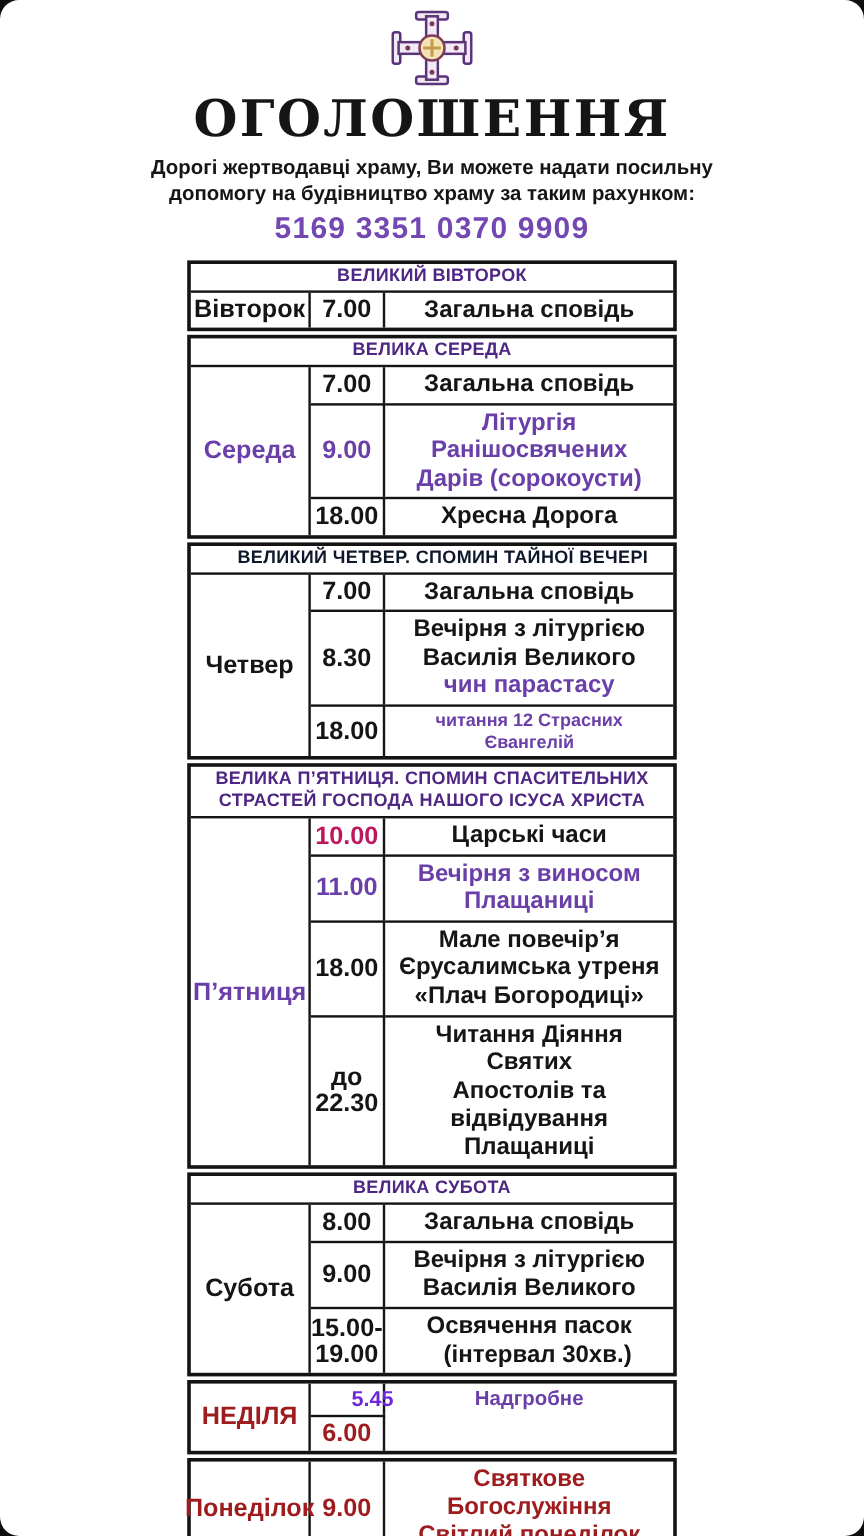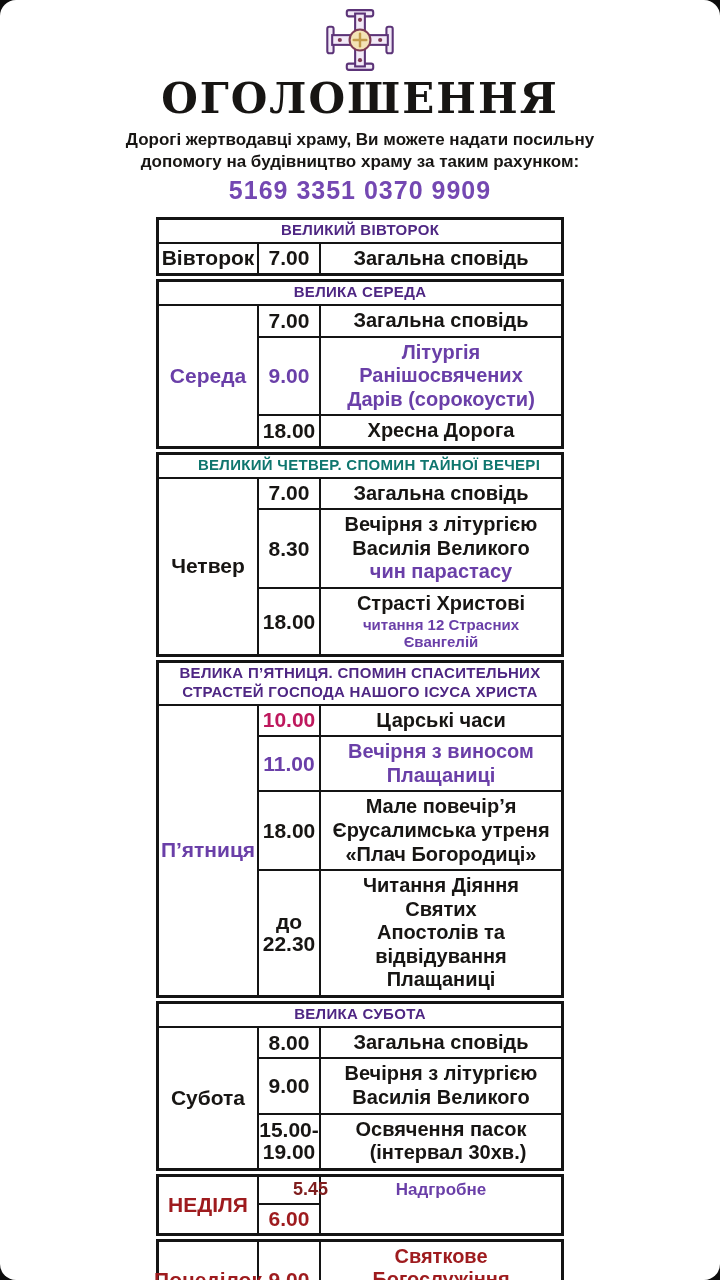--- a/index.html
+++ b/index.html
@@ -173,42 +173,41 @@
           </div>
           <div class="time-cell" style="color: rgb(23, 21, 19);">
             <div>18.00</div>
           </div>
           <div class="desc-cell">
             <div class="ln sz-lg" style="color: rgb(23, 21, 19);">Хресна Дорога</div>
           </div>
         </div>
       </div>
       <div class="section">
-        <div class="section-header" style="color: #0f766e; padding-left: 24px;">ВЕЛИКИЙ ЧЕТВЕР. СПОМИН ТАЙНОЇ ВЕЧЕРІ</div>
+        <div class="section-header" style="color: #0f172a; padding-left: 24px;">ВЕЛИКИЙ ЧЕТВЕР. СПОМИН ТАЙНОЇ ВЕЧЕРІ</div>
         <div class="section-body">
           <div class="day-cell" style="color: rgb(23, 21, 19); grid-row: 1 / span 3;">Четвер</div>
           <div class="time-cell first" style="color: rgb(23, 21, 19);">
             <div>7.00</div>
           </div>
           <div class="desc-cell first">
             <div class="ln sz-lg" style="color: rgb(23, 21, 19);">Загальна сповідь</div>
           </div>
           <div class="time-cell" style="color: rgb(23, 21, 19);">
             <div>8.30</div>
           </div>
           <div class="desc-cell">
             <div class="ln sz-lg" style="color: rgb(23, 21, 19);">Вечірня з літургією</div>
             <div class="ln sz-lg" style="color: rgb(23, 21, 19);">Василія Великого</div>
             <div class="ln sz-lg" style="color: rgb(106, 63, 168);">чин парастасу</div>
           </div>
           <div class="time-cell" style="color: rgb(23, 21, 19);">
             <div>18.00</div>
           </div>
           <div class="desc-cell">
-            <div class="ln sz-lg" style="color: rgb(23, 21, 19);">Страсті Христові</div>
             <div class="ln sz-sm" style="color: rgb(106, 63, 168);">читання 12 Страсних Євангелій</div>
           </div>
         </div>
       </div>
       <div class="section">
         <div class="section-header" style="color: rgb(78, 38, 131);">ВЕЛИКА П’ЯТНИЦЯ. СПОМИН СПАСИТЕЛЬНИХ СТРАСТЕЙ ГОСПОДА НАШОГО ІСУСА ХРИСТА</div>
         <div class="section-body">
           <div class="day-cell" style="color: rgb(106, 63, 168); grid-row: 1 / span 4;">П’ятниця</div>
           <div class="time-cell first" style="color: #be185d; text-align: center;">
             <div>10.00</div>
@@ -265,21 +264,21 @@
           </div>
           <div class="desc-cell">
             <div class="ln sz-lg" style="color: rgb(23, 21, 19);">Освячення пасок</div>
             <div class="ln sz-lg" style="color: rgb(23, 21, 19); margin-left: 14px;">(інтервал 30хв.)</div>
           </div>
         </div>
       </div>
       <div class="section">
         <div class="section-body">
           <div class="day-cell" style="color: rgb(158, 27, 30); grid-row: 1 / span 2;">НЕДІЛЯ</div>
-          <div class="time-cell first t-md" style="color: #7f1d1d; padding-left: 45px;">
+          <div class="time-cell first t-md" style="color: #6d28d9; padding-left: 45px;">
             <div>5.45</div>
           </div>
           <div class="desc-cell first">
             <div class="ln sz-md" style="color: rgb(106, 63, 168);">Надгробне</div>
           </div>
           <div class="time-cell" style="color: rgb(158, 27, 30);">
             <div>6.00</div>
           </div>
         </div>
       </div>

